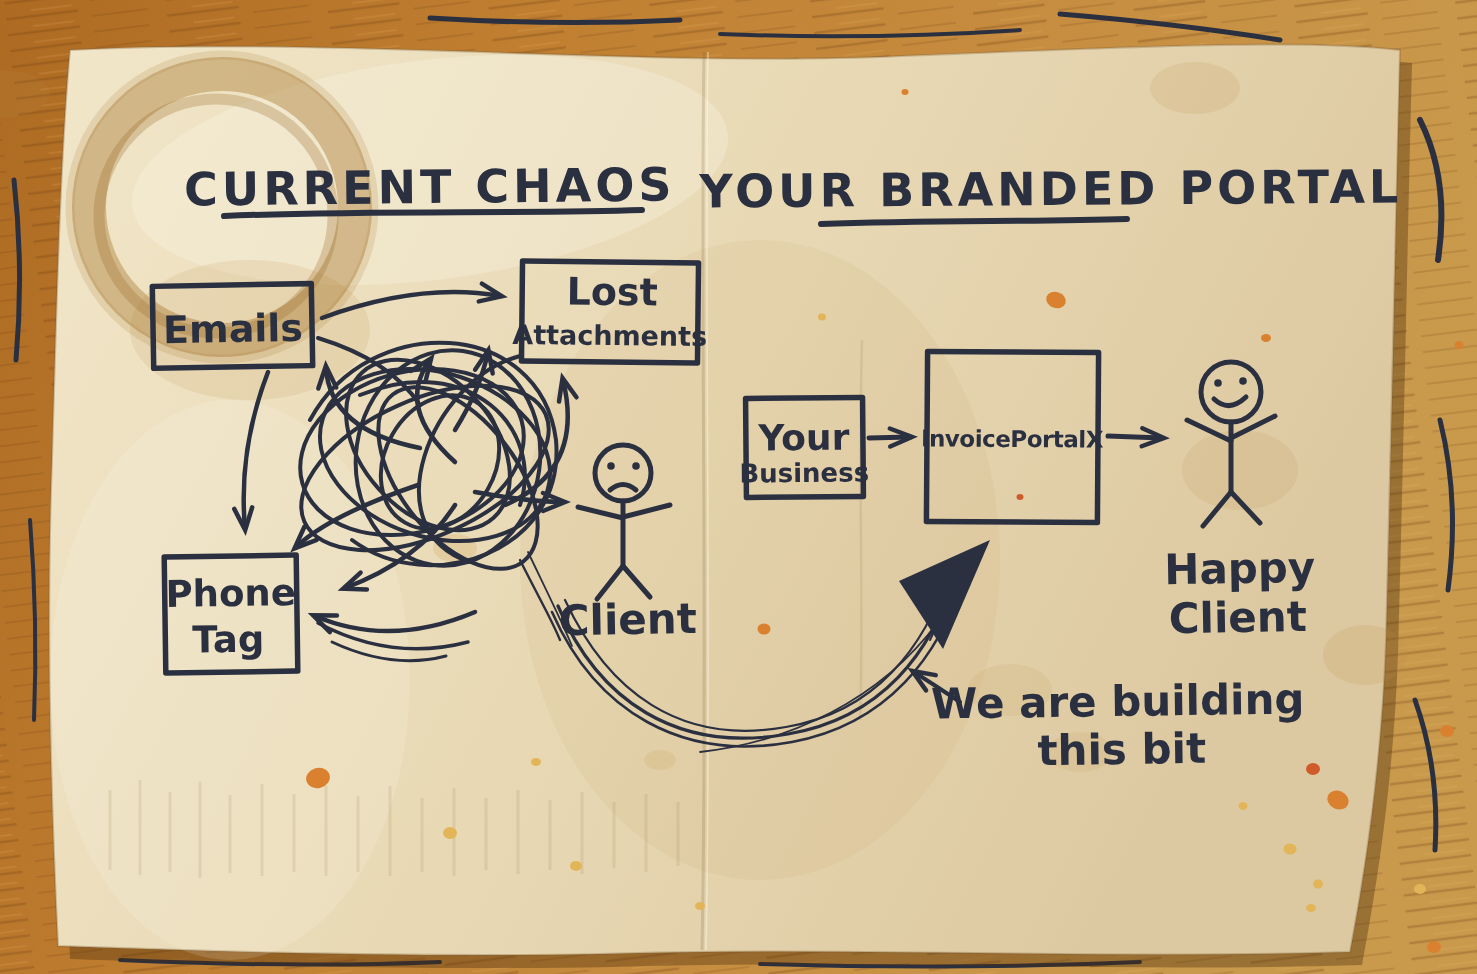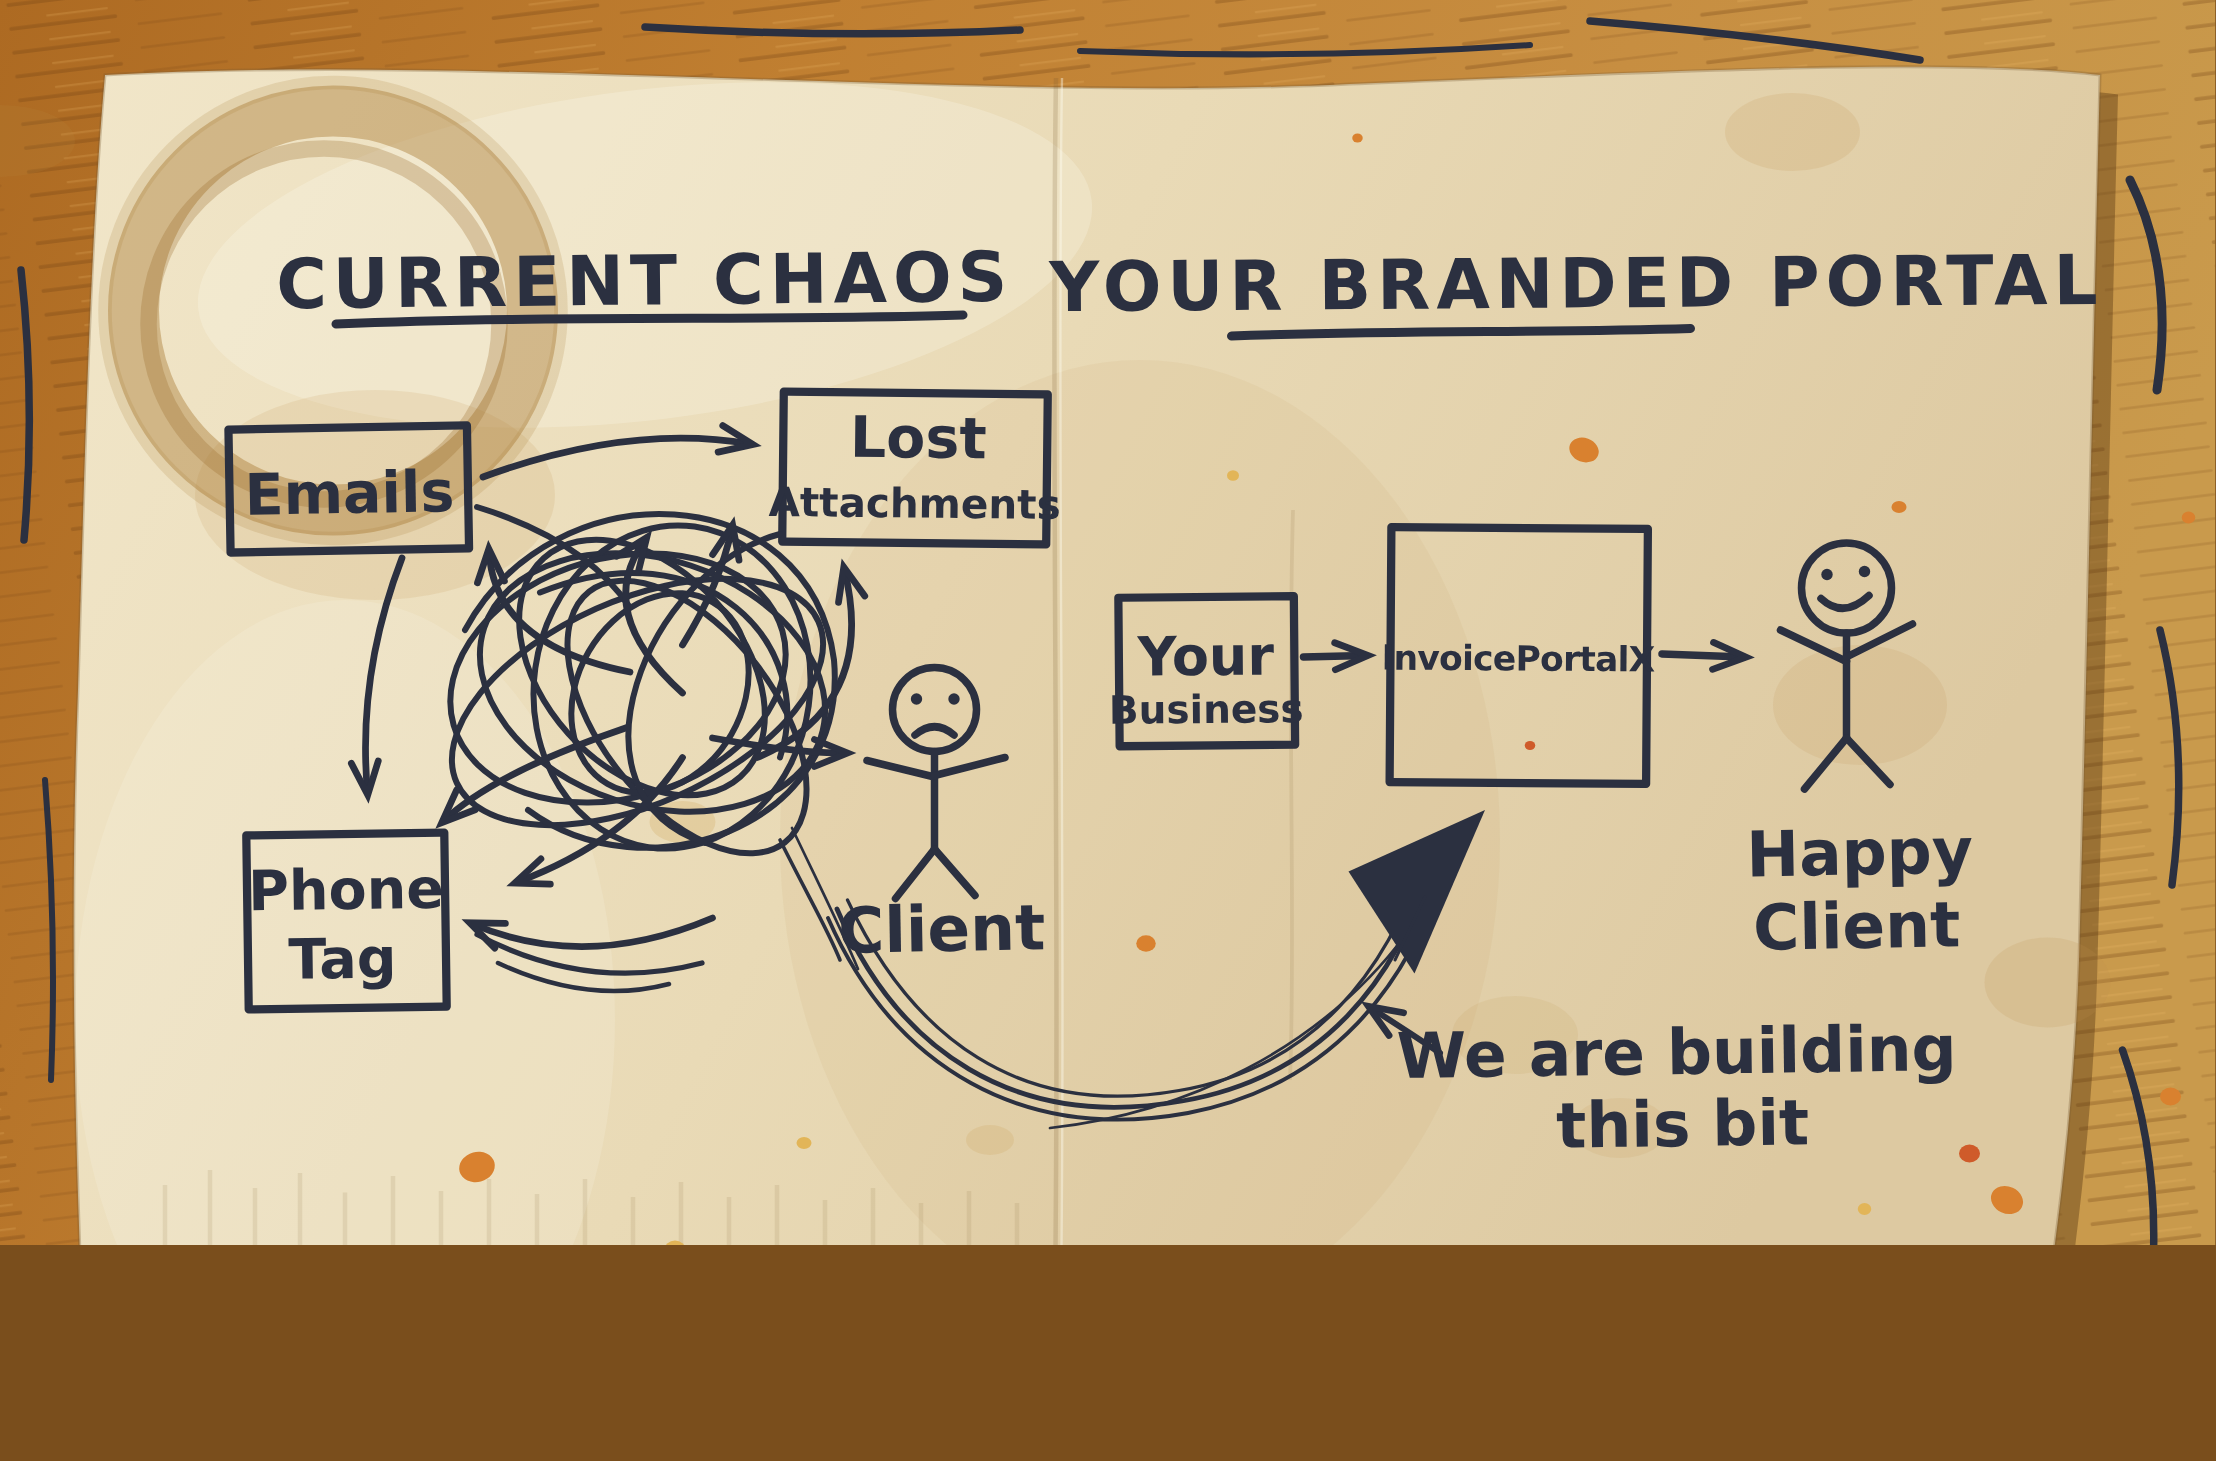--- a/index.html
+++ b/index.html
@@ -1,16 +1,16 @@
 <!DOCTYPE html>
 <html><head>
 <meta charset="utf-8">
 <style>
   html,body{margin:0;padding:0;background:#7a4e1c;}
-  #stage{position:relative;width:1477px;height:830px;overflow:hidden;}
+  #stage{position:relative;width:1477px;height:974px;overflow:hidden;}
   svg{display:block;}
   .ink{stroke:#2b3040;fill:none;stroke-linecap:round;stroke-linejoin:round;}
   .inkfill{fill:#2b3040;stroke:none;}
   text{fill:#2b3040;font-family:"DejaVu Sans",sans-serif;font-weight:bold;}
   .title{font-size:46px;letter-spacing:4px;}
   .nodelabel{font-size:38px;}
   .small{font-size:27px;}
   .figlabel{font-size:42px;}
   .note{font-size:42px;}
 </style>

